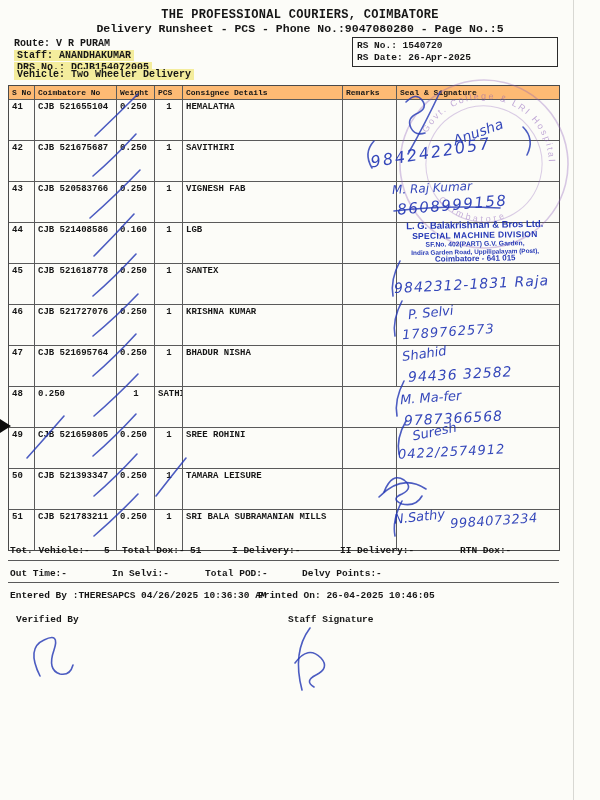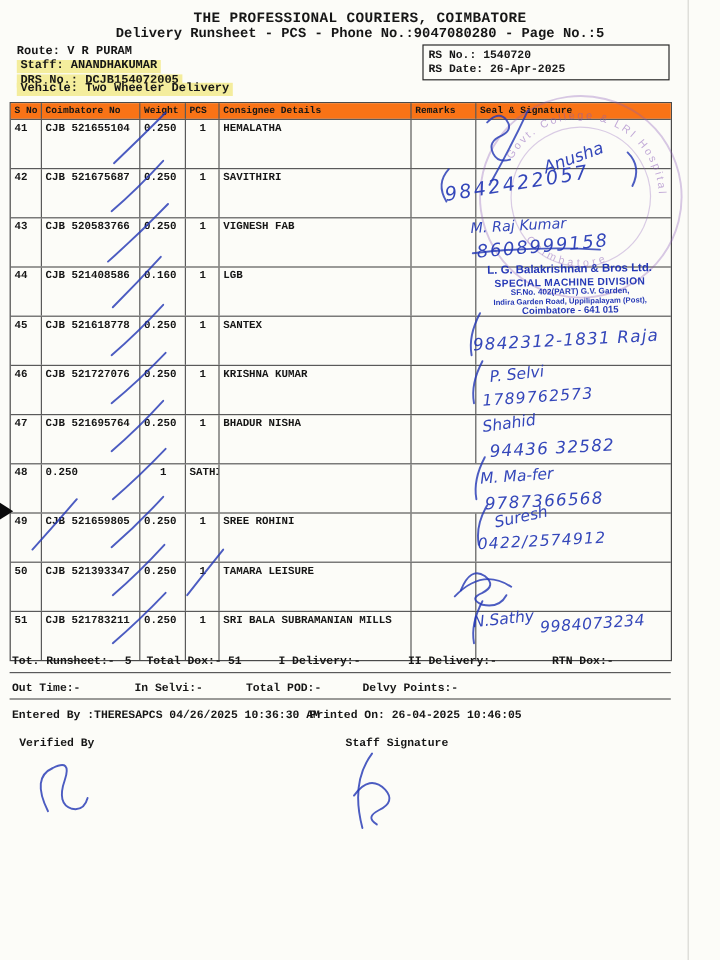--- a/index.html
+++ b/index.html
@@ -17,21 +17,21 @@
   .staff { top:50px;text-align:center; }
   .drs { top:61.5px; }
   .vehicle { top:69px; }
   .hl { background:#f4ed9d; padding:0 3px; }
   .rs-box { position:absolute; left:352px; top:37px; width:206px; height:30px;
             border:1.5px solid #2a2a2a; box-sizing:border-box;
             font-size:9.5px; font-weight:bold; padding:2px 4px; line-height:12px; }
   
   .table { position:absolute; left:8px; top:85px; width:550px; border:1.5px solid #4a4a4a; }
   .trow { display:grid; grid-template-columns:26px 82px 38px 28px 160px 54px 162px; }
-  .thead { height:13px; background:#f97316; }
+  .thead { height:13px; background:#fdba74; }
   .thead .cell { font-size:8px; padding-top:1px; line-height:11px; }
   .brow { height:40px; border-top:1px solid #5a5a5a; }
   .cell { border-right:1px solid #5a5a5a; padding:2px 2px 0 3px; box-sizing:border-box;
           overflow:hidden; font-size:9px; font-weight:bold; line-height:10px; white-space:nowrap; }
   .cell:last-child { border-right:none; }
   .ta-c { text-align:center; }
   
   .f { position:absolute; font-size:9.5px; font-weight:bold; white-space:pre; }
   .rule { position:absolute; left:8px; width:551px; border-top:1.2px solid #5a5a5a; }
   
@@ -181,21 +181,21 @@
       <div class="cell">CJB 521783211</div>
       <div class="cell">0.250</div>
       <div class="cell ta-c">1</div>
       <div class="cell">SRI BALA SUBRAMANIAN MILLS</div>
       <div class="cell"></div>
       <div class="cell"></div>
     </div>
       </div>
   </div>
 
-  <span class="f" style="left:10px;top:545px">Tot. Runsheet:-</span>
+  <span class="f" style="left:10px;top:545px">Tot. Vehicle:-</span>
   <span class="f" style="left:104px;top:545px">5</span>
   <span class="f" style="left:122px;top:545px">Total Dox:-</span>
   <span class="f" style="left:190px;top:545px">51</span>
   <span class="f" style="left:232px;top:545px">I Delivery:-</span>
   <span class="f" style="left:340px;top:545px">II Delivery:-</span>
   <span class="f" style="left:460px;top:545px">RTN Dox:-</span>
   <div class="rule" style="top:560px"></div>
 
   <span class="f" style="left:10px;top:568px">Out Time:-</span>
   <span class="f" style="left:112px;top:568px">In Selvi:-</span>

